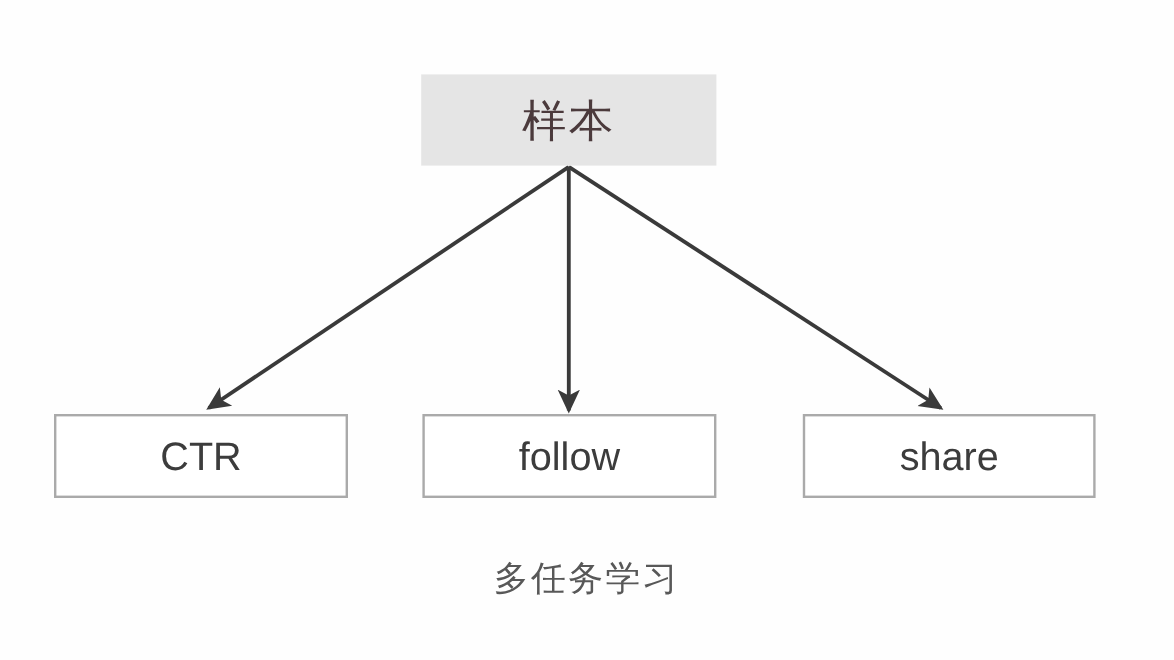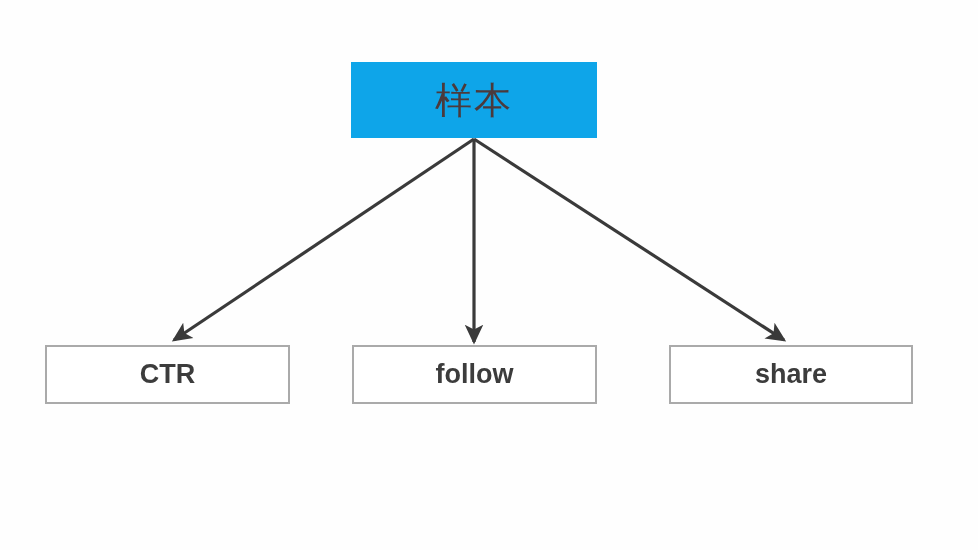--- a/index.html
+++ b/index.html
@@ -34,34 +34,33 @@
     align-items: center;
     justify-content: center;
     text-align: center;
     line-height: 1;
   }
   .node-root {
     left: 351px;
     top: 62px;
     width: 246px;
     height: 76px;
-    background: #0ea5e9;
+    background: #e5e5e5;
     border: 0;
     color: #4b3a3c;
     font-size: 37px;
     letter-spacing: 2px;
   }
   .node-leaf {
     top: 345px;
-    height: 59px;
+    height: 70px;
     background: #ffffff;
     border: 2px solid #aaaaaa;
     color: #3c3c3c;
-    font-size: 27px;
-    font-weight: bold;
+    font-size: 33px;
   }
   .leaf-ctr   { left: 45px;  width: 245px; }
   .leaf-follow{ left: 352px; width: 245px; }
   .leaf-share { left: 669px; width: 244px; }
   .caption {
     position: absolute;
     left: 0;
     top: 468px;
     width: 978px;
     text-align: center;
@@ -96,14 +95,15 @@
   </div>
 
   <div class="node node-leaf leaf-share">
     <span>share</span>
   </div>
 
   <div class="node node-leaf leaf-follow">
     <span>follow</span>
   </div>
 
+  <div class="caption">多任务学习</div>
 
 </div>
 
 </body></html>

